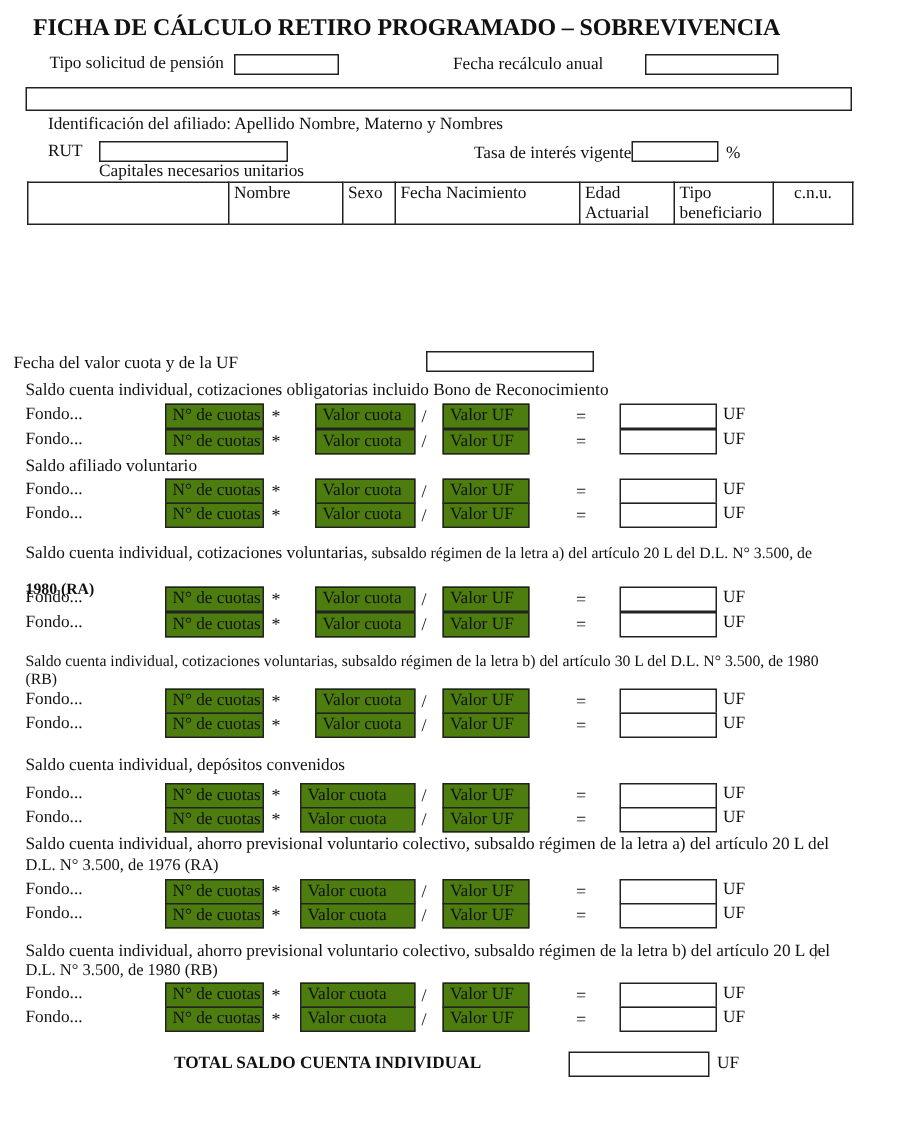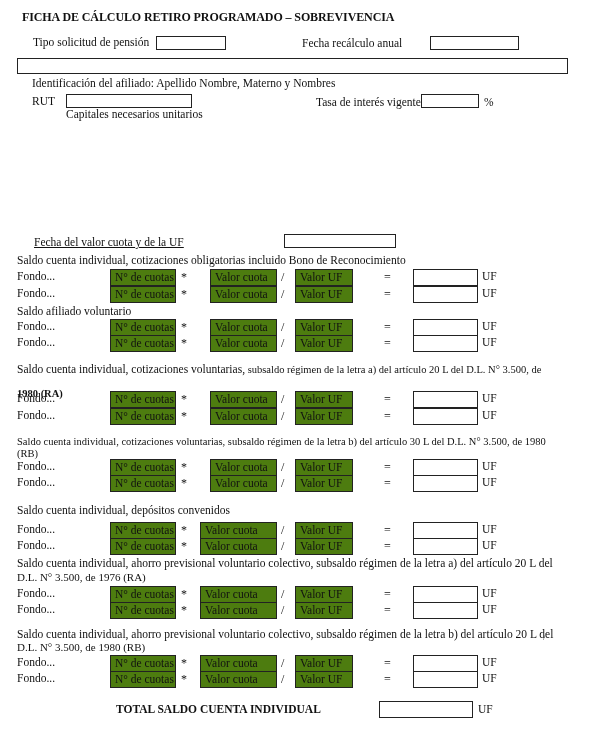--- a/index.html
+++ b/index.html
@@ -1,19 +1,19 @@
 <!DOCTYPE html>
 <html><head>
 <meta charset="utf-8">
 <style>
   html, body { margin: 0; padding: 0; background: #ffffff; }
   body { width: 614px; height: 756px; position: relative; overflow: hidden;
          font-family: "Liberation Serif", "DejaVu Serif", serif; color: #111; font-size: 11.5px; }
   .abs { position: absolute; white-space: nowrap; }
-  .title { font-weight: bold; font-size: 12px; letter-spacing: -0.1px; }
+  .title { font-weight: bold; font-size: 16px; letter-spacing: -0.1px; }
   .box { position: absolute; border: 1px solid #222; background: #fff; box-sizing: border-box; }
   .cellbox { position: absolute; border: 1px solid #222; box-sizing: border-box; background:#4d7c0f;
              font-size: 11.5px; line-height: 15px; padding-left: 4px; white-space: nowrap; }
   .op { position: absolute; font-size: 12px; }
   table.cnu { position: absolute; left: 18px; top: 121px; width: 550px; border-collapse: collapse; table-layout: fixed; }
   table.cnu td, table.cnu th { border: 1px solid #222; vertical-align: top; font-weight: normal; text-align: left;
              font-size: 11.5px; line-height: 12.5px; padding: 1px 3px; }
   .bold { font-weight: bold; }
 </style>
 </head>
@@ -40,24 +40,33 @@
   <colgroup>
     <col style="width:134px">
       <col style="width:76px">
       <col style="width:35px">
       <col style="width:123px">
     <col style="width:63px">
       <col style="width:66px">
       <col style="width:53px">
   </colgroup>
   <tbody>
+      <tr style="height:28px;">
+    <th></th>
+    <th>Nombre</th>
+    <th>Sexo</th>
+    <th>Fecha Nacimiento</th>
+    <th><span>Edad</span><br><span>Actuarial</span></th>
+    <th><span>Tipo</span><br><span>beneficiario</span></th>
+    <th style="text-align:center;">c.n.u.</th>
+  </tr>
 </tbody>
   </table>
 
-<div class="abs" style="left:34px; top:236px;text-decoration:underline;">Fecha del valor cuota y de la UF</div>
+<div class="abs" style="left:9px; top:236px;">Fecha del valor cuota y de la UF</div>
 <div class="box" style="left:284px; top:234px; width:112px; height:14px;"></div>
 
 <div class="abs" style="left:17px; top:254px;">Saldo cuenta individual, cotizaciones obligatorias incluido Bono de Reconocimiento</div>
 
 <div class="abs" style="left:17px; top:305px;">Saldo afiliado voluntario</div>
 
 <div class="abs" style="left:17px; top:363px;"><span>Saldo cuenta individual, cotizaciones voluntarias,</span><span style="font-size:10.5px"> subsaldo régimen de la letra a) del artículo 20 L del D.L. N° 3.500, de</span></div>
 <div class="abs" style="left:17px; top:388px; font-size:10.5px;font-weight:bold;">1980 (RA)</div>
 
 <div class="abs" style="left:17px; top:435px;"><span style="font-size:10.5px">Saldo cuenta individual, cotizaciones voluntarias,</span><span style="font-size:10.5px"> subsaldo régimen de la letra b) del artículo 30 L del D.L. N° 3.500, de 1980</span></div>

